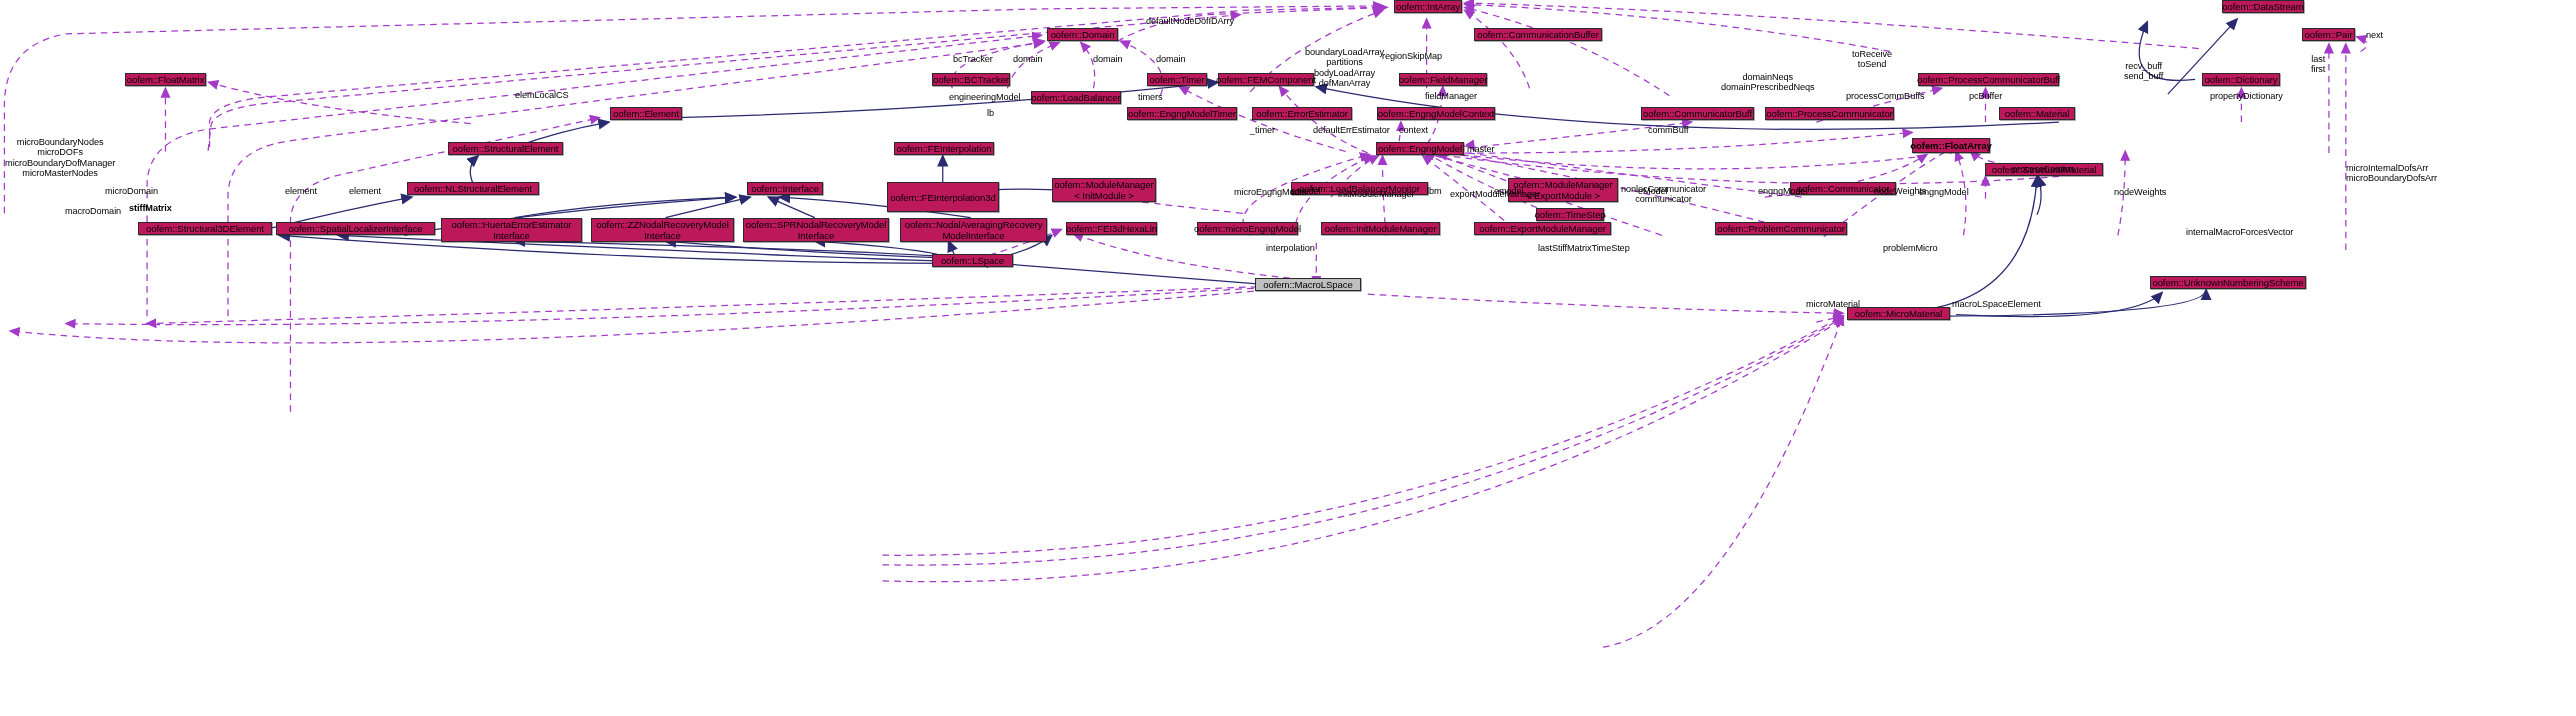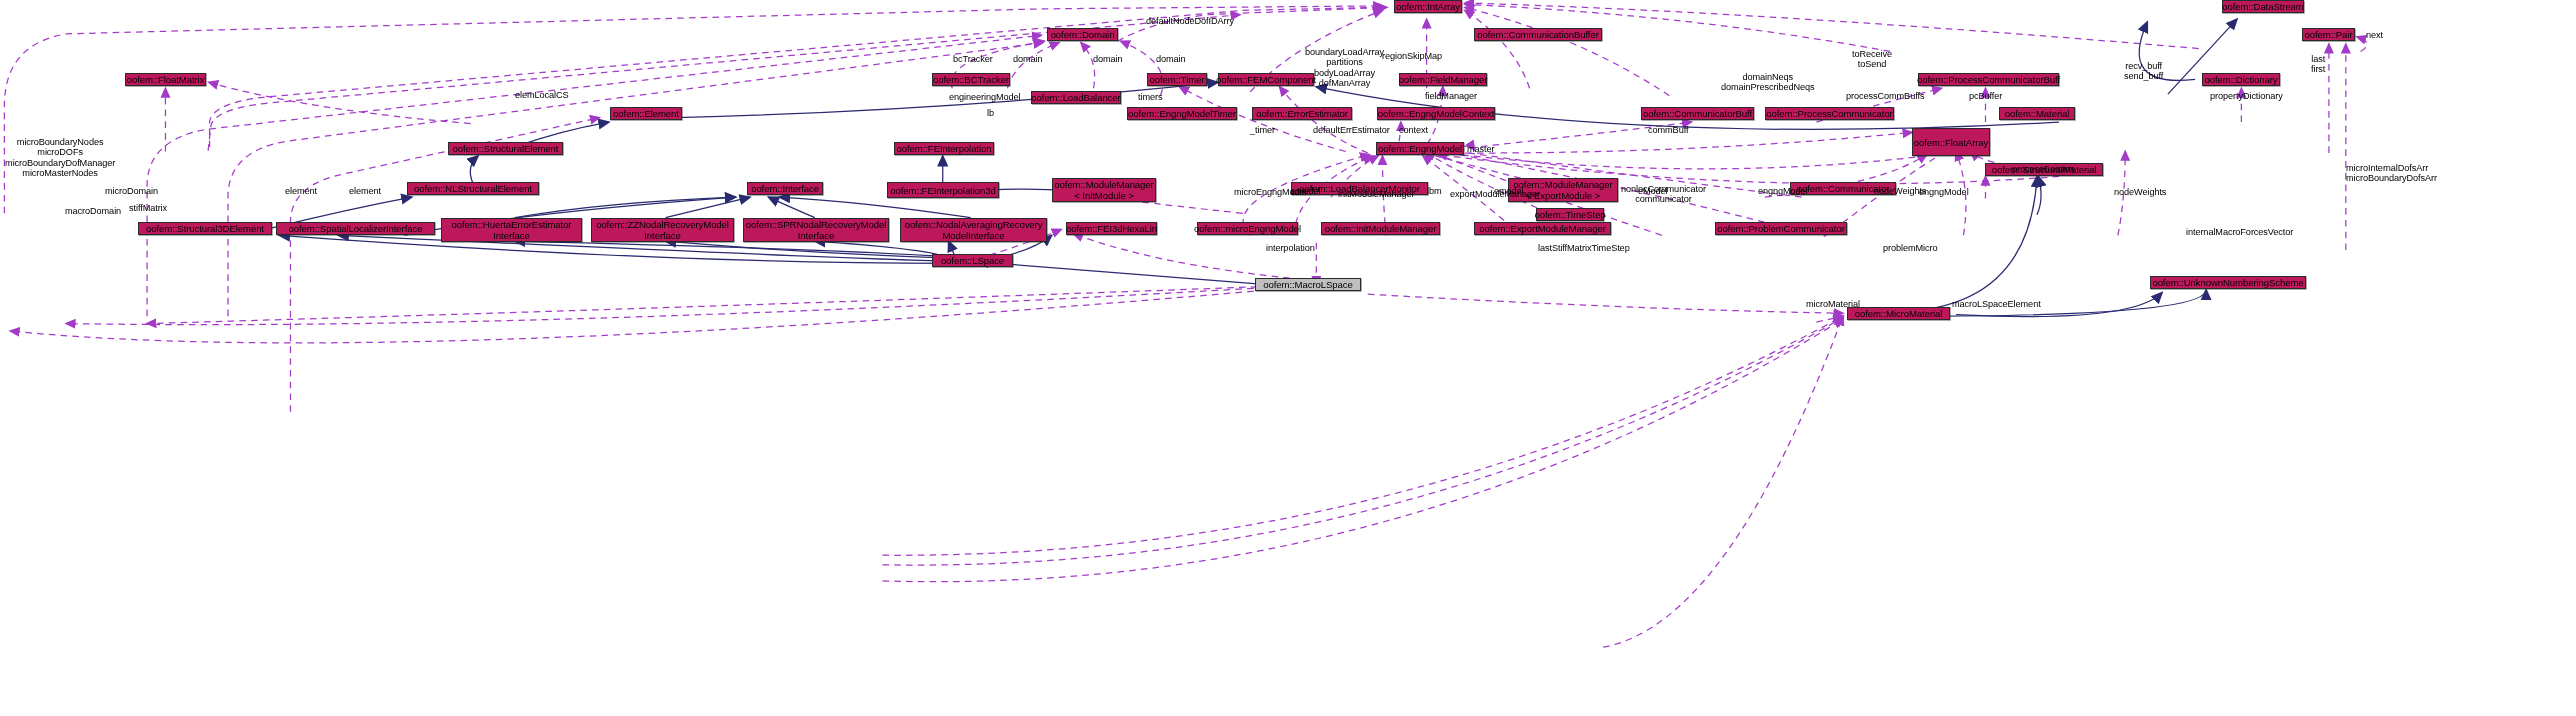--- a/index.html
+++ b/index.html
@@ -181,24 +181,24 @@
       <div class="node" style="left: 1127px; top: 107px; width: 110px; height: 13.2px;">oofem::EngngModelTimer</div>
       <div class="node" style="left: 1252px; top: 107px; width: 100px; height: 13.2px;">oofem::ErrorEstimator</div>
       <div class="node" style="left: 1377px; top: 107px; width: 118px; height: 13.2px;">oofem::EngngModelContext</div>
       <div class="node" style="left: 1641px; top: 107px; width: 113px; height: 13.2px;">oofem::CommunicatorBuff</div>
       <div class="node" style="left: 1765px; top: 107px; width: 129px; height: 13.2px;">oofem::ProcessCommunicator</div>
       <div class="node" style="left: 1999px; top: 107px; width: 76px; height: 13.2px;">oofem::Material</div>
       <div class="node" style="left: 448px; top: 142px; width: 115px; height: 13.2px;">oofem::StructuralElement</div>
       <div class="node" style="left: 894px; top: 142px; width: 100px; height: 13.2px;">oofem::FEInterpolation</div>
       <div class="node" style="left: 1376px; top: 142px; width: 88px; height: 13.2px;">oofem::EngngModel</div>
       <div class="node" style="left: 1985px; top: 163px; width: 118px; height: 13.2px;">oofem::StructuralMaterial</div>
-      <div class="node" style="left: 1912px; top: 128px; width: 78px; height: 28px;">oofem::FloatArray</div>
+      <div class="node" style="left: 1912px; top: 138px; width: 78px; height: 15px; font-weight: bold;">oofem::FloatArray</div>
       <div class="node" style="left: 407px; top: 182px; width: 132px; height: 13.2px;">oofem::NLStructuralElement</div>
       <div class="node" style="left: 735px; top: 182px; width: 76px; height: 13.2px; margin-left: 12px;">oofem::Interface</div>
-      <div class="node" style="left: 887px; top: 182px; width: 112px; height: 16px;">oofem::FEInterpolation3d</div>
+      <div class="node" style="left: 887px; top: 182px; width: 112px; height: 30px;">oofem::FEInterpolation3d</div>
       <div class="node" style="left: 1052px; top: 178px; width: 104px; height: 23.5px;">oofem::ModuleManager
 &lt; InitModule &gt;</div>
       <div class="node" style="left: 1291px; top: 182px; width: 137px; height: 13.2px;">oofem::LoadBalancerMonitor</div>
       <div class="node" style="left: 1508px; top: 178px; width: 110px; height: 23.5px;">oofem::ModuleManager
 &lt; ExportModule &gt;</div>
       <div class="node" style="left: 1790px; top: 182px; width: 106px; height: 13.2px;">oofem::Communicator</div>
       <div class="node" style="left: 138px; top: 222px; width: 134px; height: 13.2px;">oofem::Structural3DElement</div>
       <div class="node" style="left: 276px; top: 222px; width: 159px; height: 13.2px;">oofem::SpatialLocalizerInterface</div>
       <div class="node" style="left: 441px; top: 218px; width: 141px; height: 23.5px;">oofem::HuertaErrorEstimator
 Interface</div>
@@ -264,21 +264,21 @@
       <div class="edgelabel left" style="left: 105px; top: 186px;">microDomain</div>
       <div class="edgelabel left" style="left: 285px; top: 186px;">element</div>
       <div class="edgelabel left" style="left: 349px; top: 186px;">element</div>
       <div class="edgelabel left" style="left: 1291px; top: 186px;">emodel</div>
       <div class="edgelabel left" style="left: 1427px; top: 186px;">lbm</div>
       <div class="edgelabel left" style="left: 1494px; top: 186px;">emodel</div>
       <div class="edgelabel left" style="left: 1638px; top: 186px;">eModel</div>
       <div class="edgelabel left" style="left: 1758px; top: 186px;">engngModel</div>
       <div class="edgelabel left" style="left: 1874px; top: 186px;">nodeWeights</div>
       <div class="edgelabel left" style="left: 65px; top: 186px; margin-top: 20px;">macroDomain</div>
-      <div class="edgelabel left" style="left: 129px; top: 203px;">stiffMatrix</div>
+      <div class="edgelabel left" style="left: 129px; top: 203px; font-weight: bold;">stiffMatrix</div>
       <div class="edgelabel left" style="left: 1338px; top: 189px;">initModuleManager</div>
       <div class="edgelabel left" style="left: 1450px; top: 189px;">exportModuleManager</div>
       <div class="edgelabel" style="left: 1621px; top: 184px;">nonlocCommunicator
 communicator</div>
       <div class="edgelabel left" style="left: 1266px; top: 243px;">interpolation</div>
       <div class="edgelabel left" style="left: 1538px; top: 243px;">lastStiffMatrixTimeStep</div>
       <div class="edgelabel left" style="left: 1883px; top: 243px;">problemMicro</div>
       <div class="edgelabel left" style="left: 1234px; top: 187px;">microEngngModel</div>
       <div class="edgelabel left" style="left: 2186px; top: 227px;">internalMacroForcesVector</div>
       <div class="edgelabel left" style="left: 1806px; top: 299px;">microMaterial</div>

